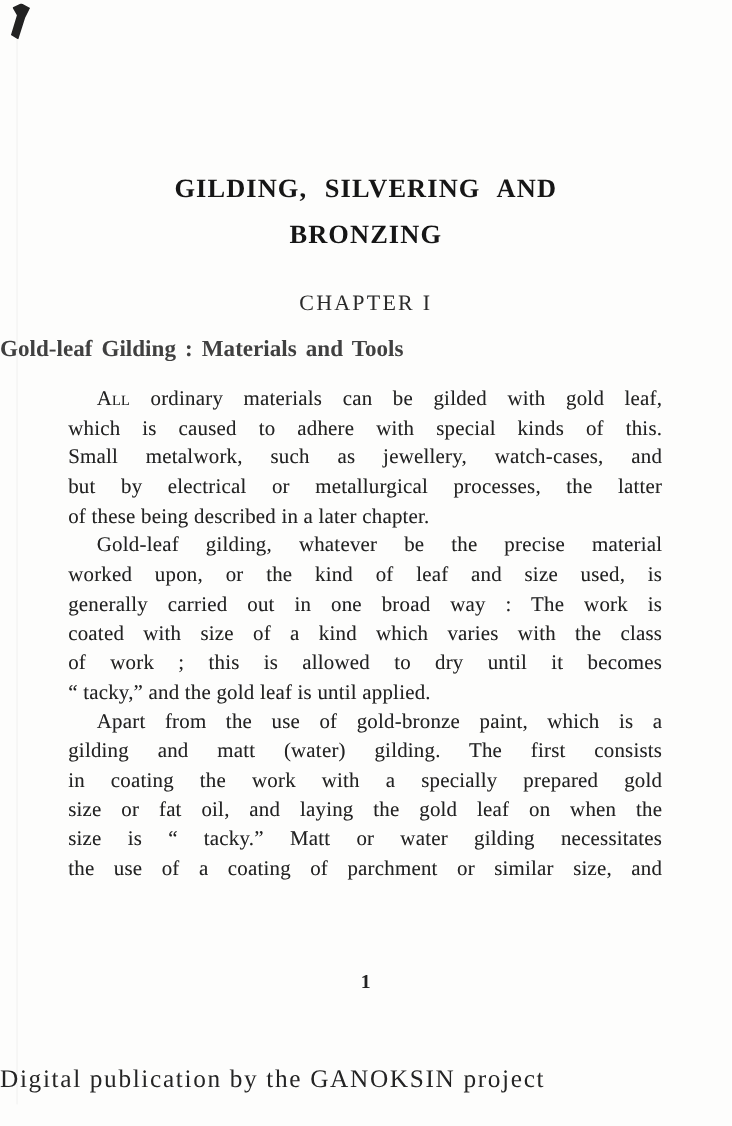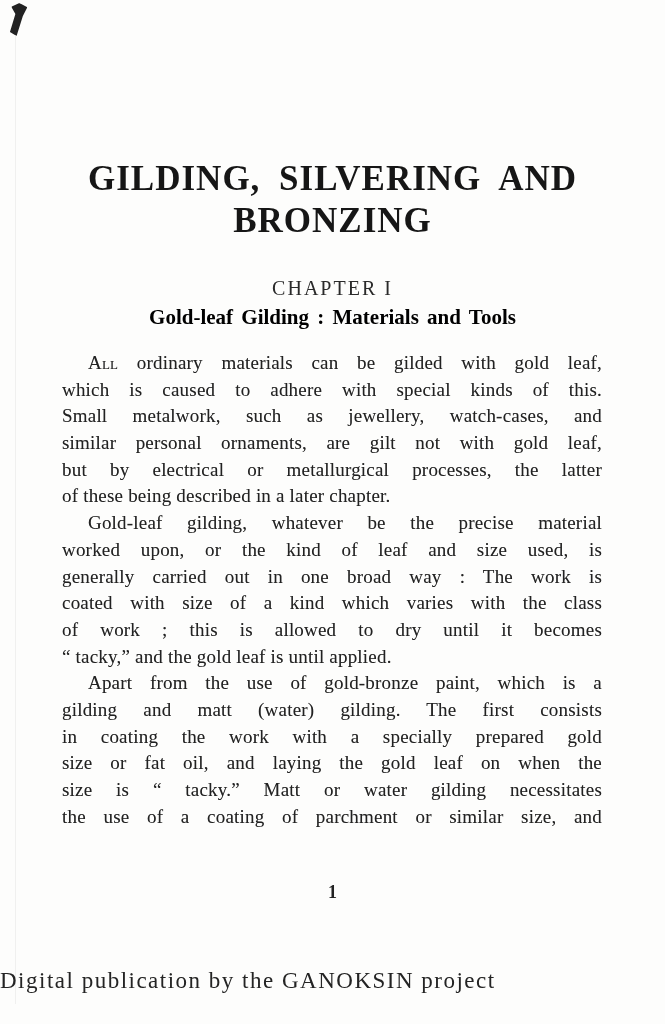--- a/index.html
+++ b/index.html
@@ -20,42 +20,40 @@
     position:absolute;left:10px;top:3px;width:16px;height:33px;
     background:#222;
     clip-path:polygon(48% 0, 100% 10%, 78% 38%, 52% 100%, 8% 90%, 30% 34%, 0 14%);
     transform:rotate(6deg);
   }
   
   .title-l1,.title-l2{
     position:absolute;left:0;width:100%;
     text-align:center;
     font-weight:bold;
-    font-size:35px;
+    font-size:24px;
     letter-spacing:1px;
     word-spacing:9px;
     color:#161616;
   }
   .title-l1{top:159px;}
   .title-l2{top:201px;word-spacing:normal;}
   .chapter{
     position:absolute;left:0;top:265px;width:100%;
     text-align:center;
     font-size:20px;
     letter-spacing:2px;
     color:#2a2a2a;
-    margin-top:12px;
   }
   .section{
     position:absolute;left:0;top:305px;width:100%;
-    text-align:center;
     font-weight:bold;
     font-size:21px;
     word-spacing:3px;
-    color:#000000;
+    color:#404040;
   }
   
   .body-block{
     position:absolute;left:62px;top:350px;width:540px;
     font-size:19px;
     line-height:26.7px;
     letter-spacing:0.2px;
     color:#222;
     text-shadow:0 0 0.5px rgba(0,0,0,0.25);
   }
@@ -101,21 +99,20 @@
 
   <div class="chapter">CHAPTER I</div>
 
   <div class="section">Gold-leaf Gilding :  Materials and Tools</div>
 
   <div class="body-block">
 
     <div class="bl ind"><span class="sc">All</span><span> ordinary materials can be gilded with gold leaf,</span></div>
     <div class="bl">which is caused to adhere with special kinds of this.</div>
     <div class="bl">Small metalwork, such as jewellery, watch-cases, and</div>
-    <div class="bl">similar personal ornaments, are gilt not with gold leaf,</div>
     <div class="bl">but by electrical or metallurgical processes, the latter</div>
     <div class="bl last">of these being described in a later chapter.</div>
 
     <div class="bl ind">Gold-leaf gilding, whatever be the precise material</div>
     <div class="bl">worked upon, or the kind of leaf and size used, is</div>
     <div class="bl">generally carried out in one broad way : The work is</div>
     <div class="bl">coated with size of a kind which varies with the class</div>
     <div class="bl">of work ; this is allowed to dry until it becomes</div>
     <div class="bl last">“ tacky,” and the gold leaf is until applied.</div>
 

